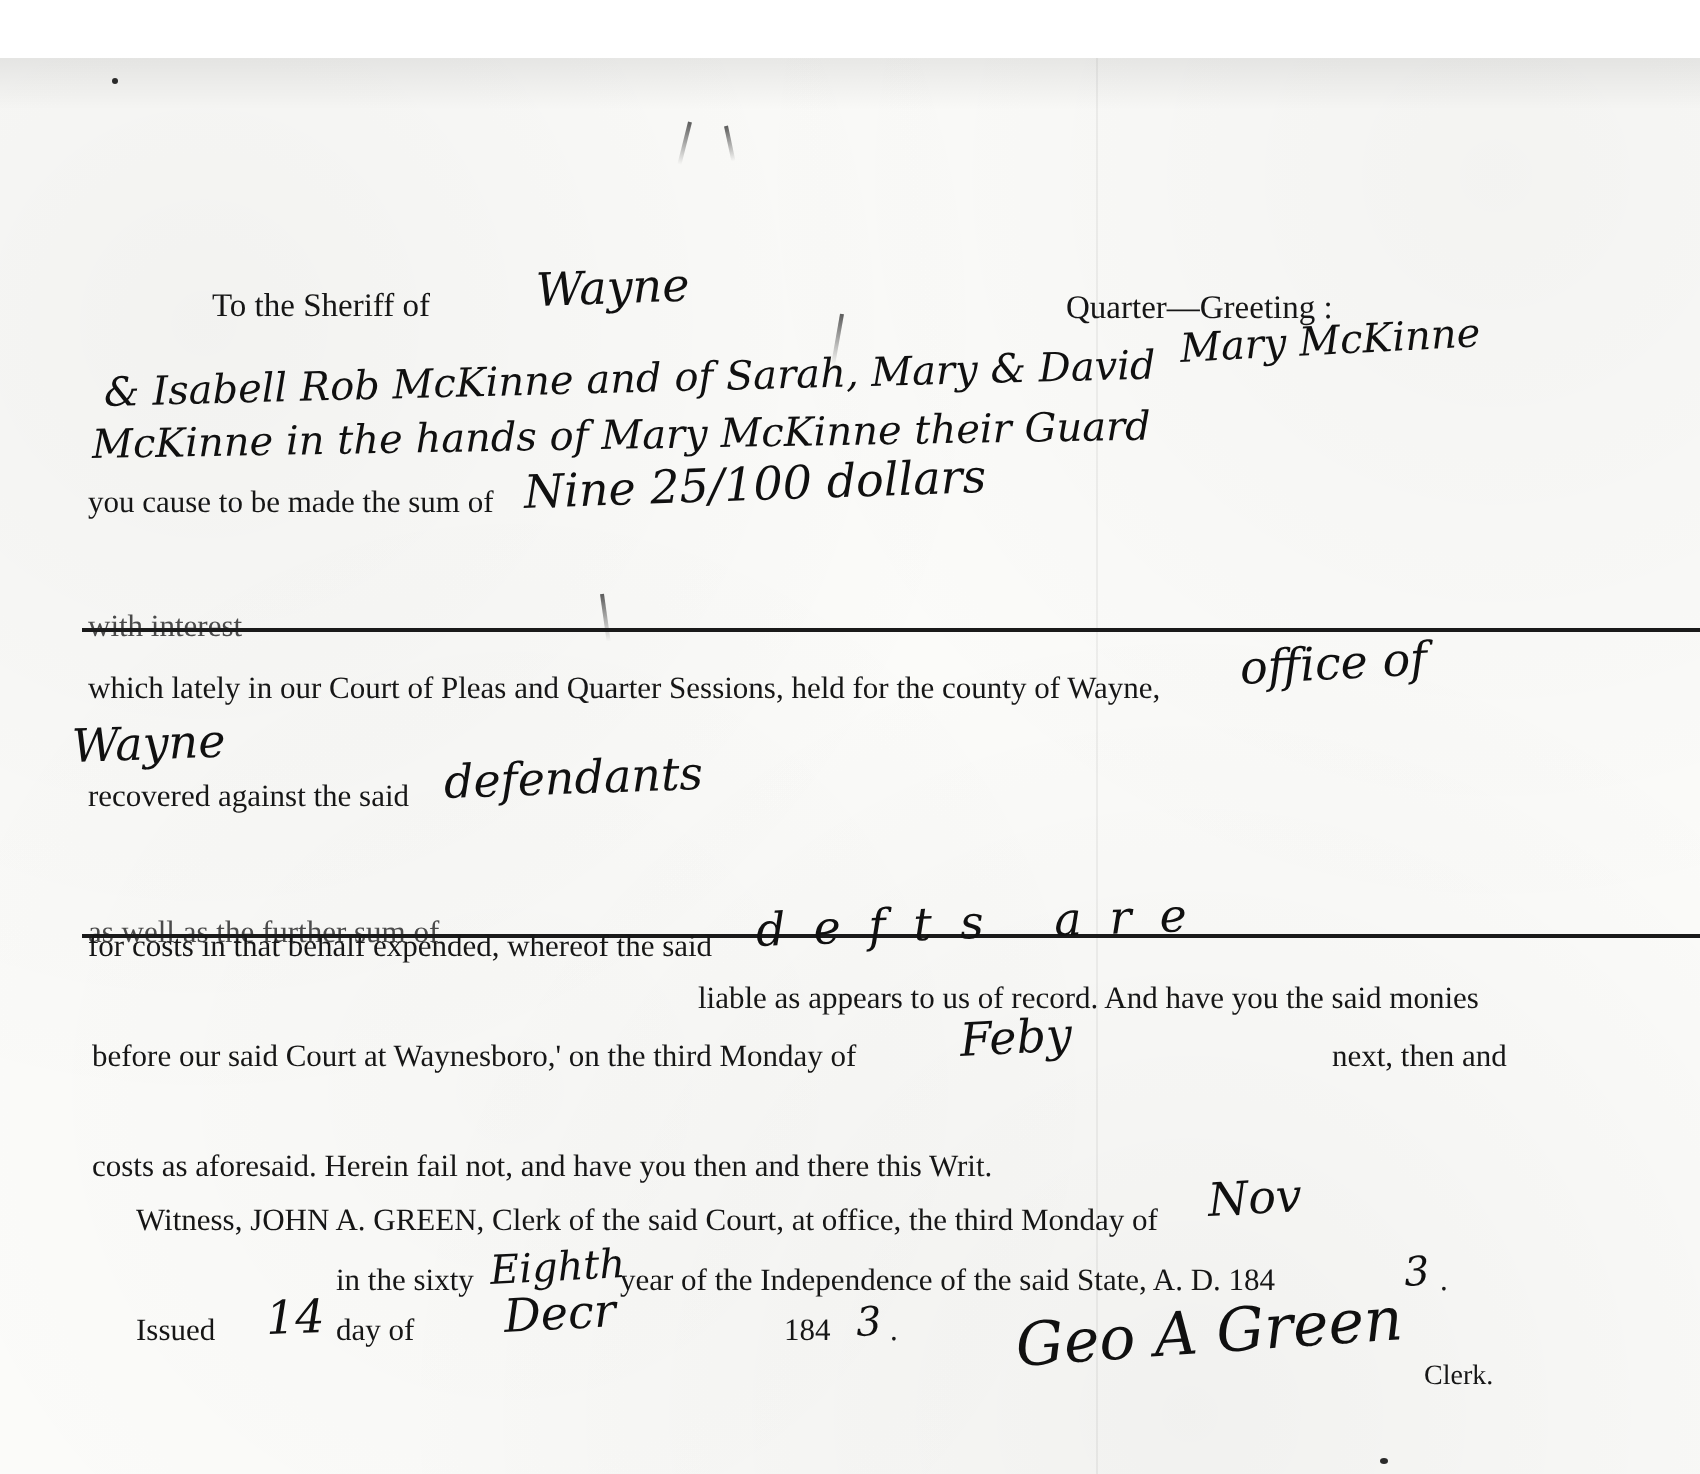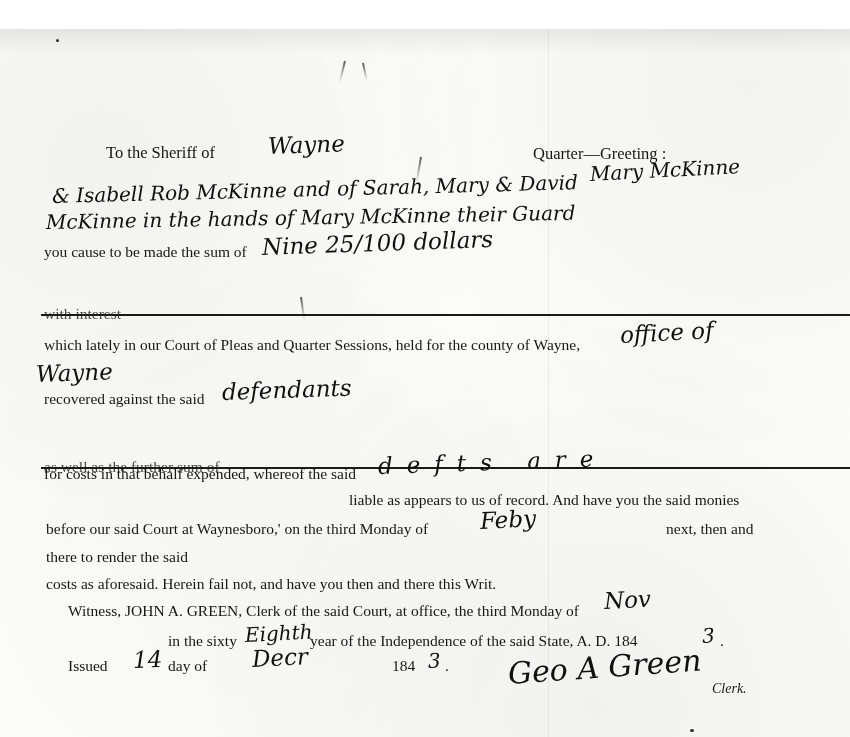--- a/index.html
+++ b/index.html
@@ -138,21 +138,20 @@
 
   <div class="abs print small-line" style="left:44px; top:436px;">for costs in that behalf expended, whereof the said</div>
   <div class="abs hand hand-lg" style="left:378px; top:424px; transform: rotate(-2deg); letter-spacing:14px;">defts are</div>
 
   <div class="abs print small-line" style="left:349px; top:462px;">liable as appears to us of record.   And have you the said monies</div>
 
   <div class="abs print small-line" style="left:46px; top:491px;">before our said Court at Waynesboro,' on the third Monday of</div>
   <div class="abs hand hand-lg" style="left:480px; top:479px; transform: rotate(-3deg);">Feby</div>
   <div class="abs print small-line" style="left:666px; top:491px;">next, then and</div>
 
-  <div class="abs print small-line" style="left:46px; top:519px;">there to render the said</div>
 
   <div class="abs print small-line" style="left:46px; top:546px;">costs as aforesaid.   Herein fail not, and have you then and there this Writ.</div>
 
   <div class="abs print small-line" style="left:68px; top:573px;">Witness, JOHN A. GREEN, Clerk of the said Court, at office, the third Monday of</div>
   <div class="abs hand hand-lg" style="left:604px; top:559px; transform: rotate(-3deg);">Nov</div>
 
   <div class="abs print small-line" style="left:168px; top:603px;">in the sixty</div>
   <div class="abs hand hand-md" style="left:245px; top:594px; transform: rotate(-3deg);">Eighth</div>
   <div class="abs print small-line" style="left:310px; top:603px;">year of the Independence of the said State, A. D. 184</div>
   <div class="abs hand hand-md" style="left:702px; top:595px; transform: rotate(-4deg);">3</div>
@@ -160,14 +159,14 @@
 
   <div class="abs print small-line" style="left:68px; top:628px;">Issued</div>
   <div class="abs hand hand-lg" style="left:133px; top:618px; transform: rotate(-2deg);">14</div>
   <div class="abs print small-line" style="left:168px; top:628px;">day of</div>
   <div class="abs hand hand-lg" style="left:252px; top:617px; transform: rotate(-3deg);">Decr</div>
   <div class="abs print small-line" style="left:392px; top:628px;">184</div>
   <div class="abs hand hand-md" style="left:428px; top:620px; transform: rotate(-3deg);">3</div>
   <div class="abs print small-line" style="left:445px; top:628px;">.</div>
 
   <div class="abs hand" style="left:508px; top:627px; font-size:30px; transform: rotate(-4deg);">Geo A Green</div>
-  <div class="abs print" style="left:712px; top:652px; font-size:14px;font-style:italic;">Clerk.</div>
+  <div class="abs print" style="left:712px; top:652px; font-size:14px;">Clerk.</div>
 </div>
 
 </body></html>

